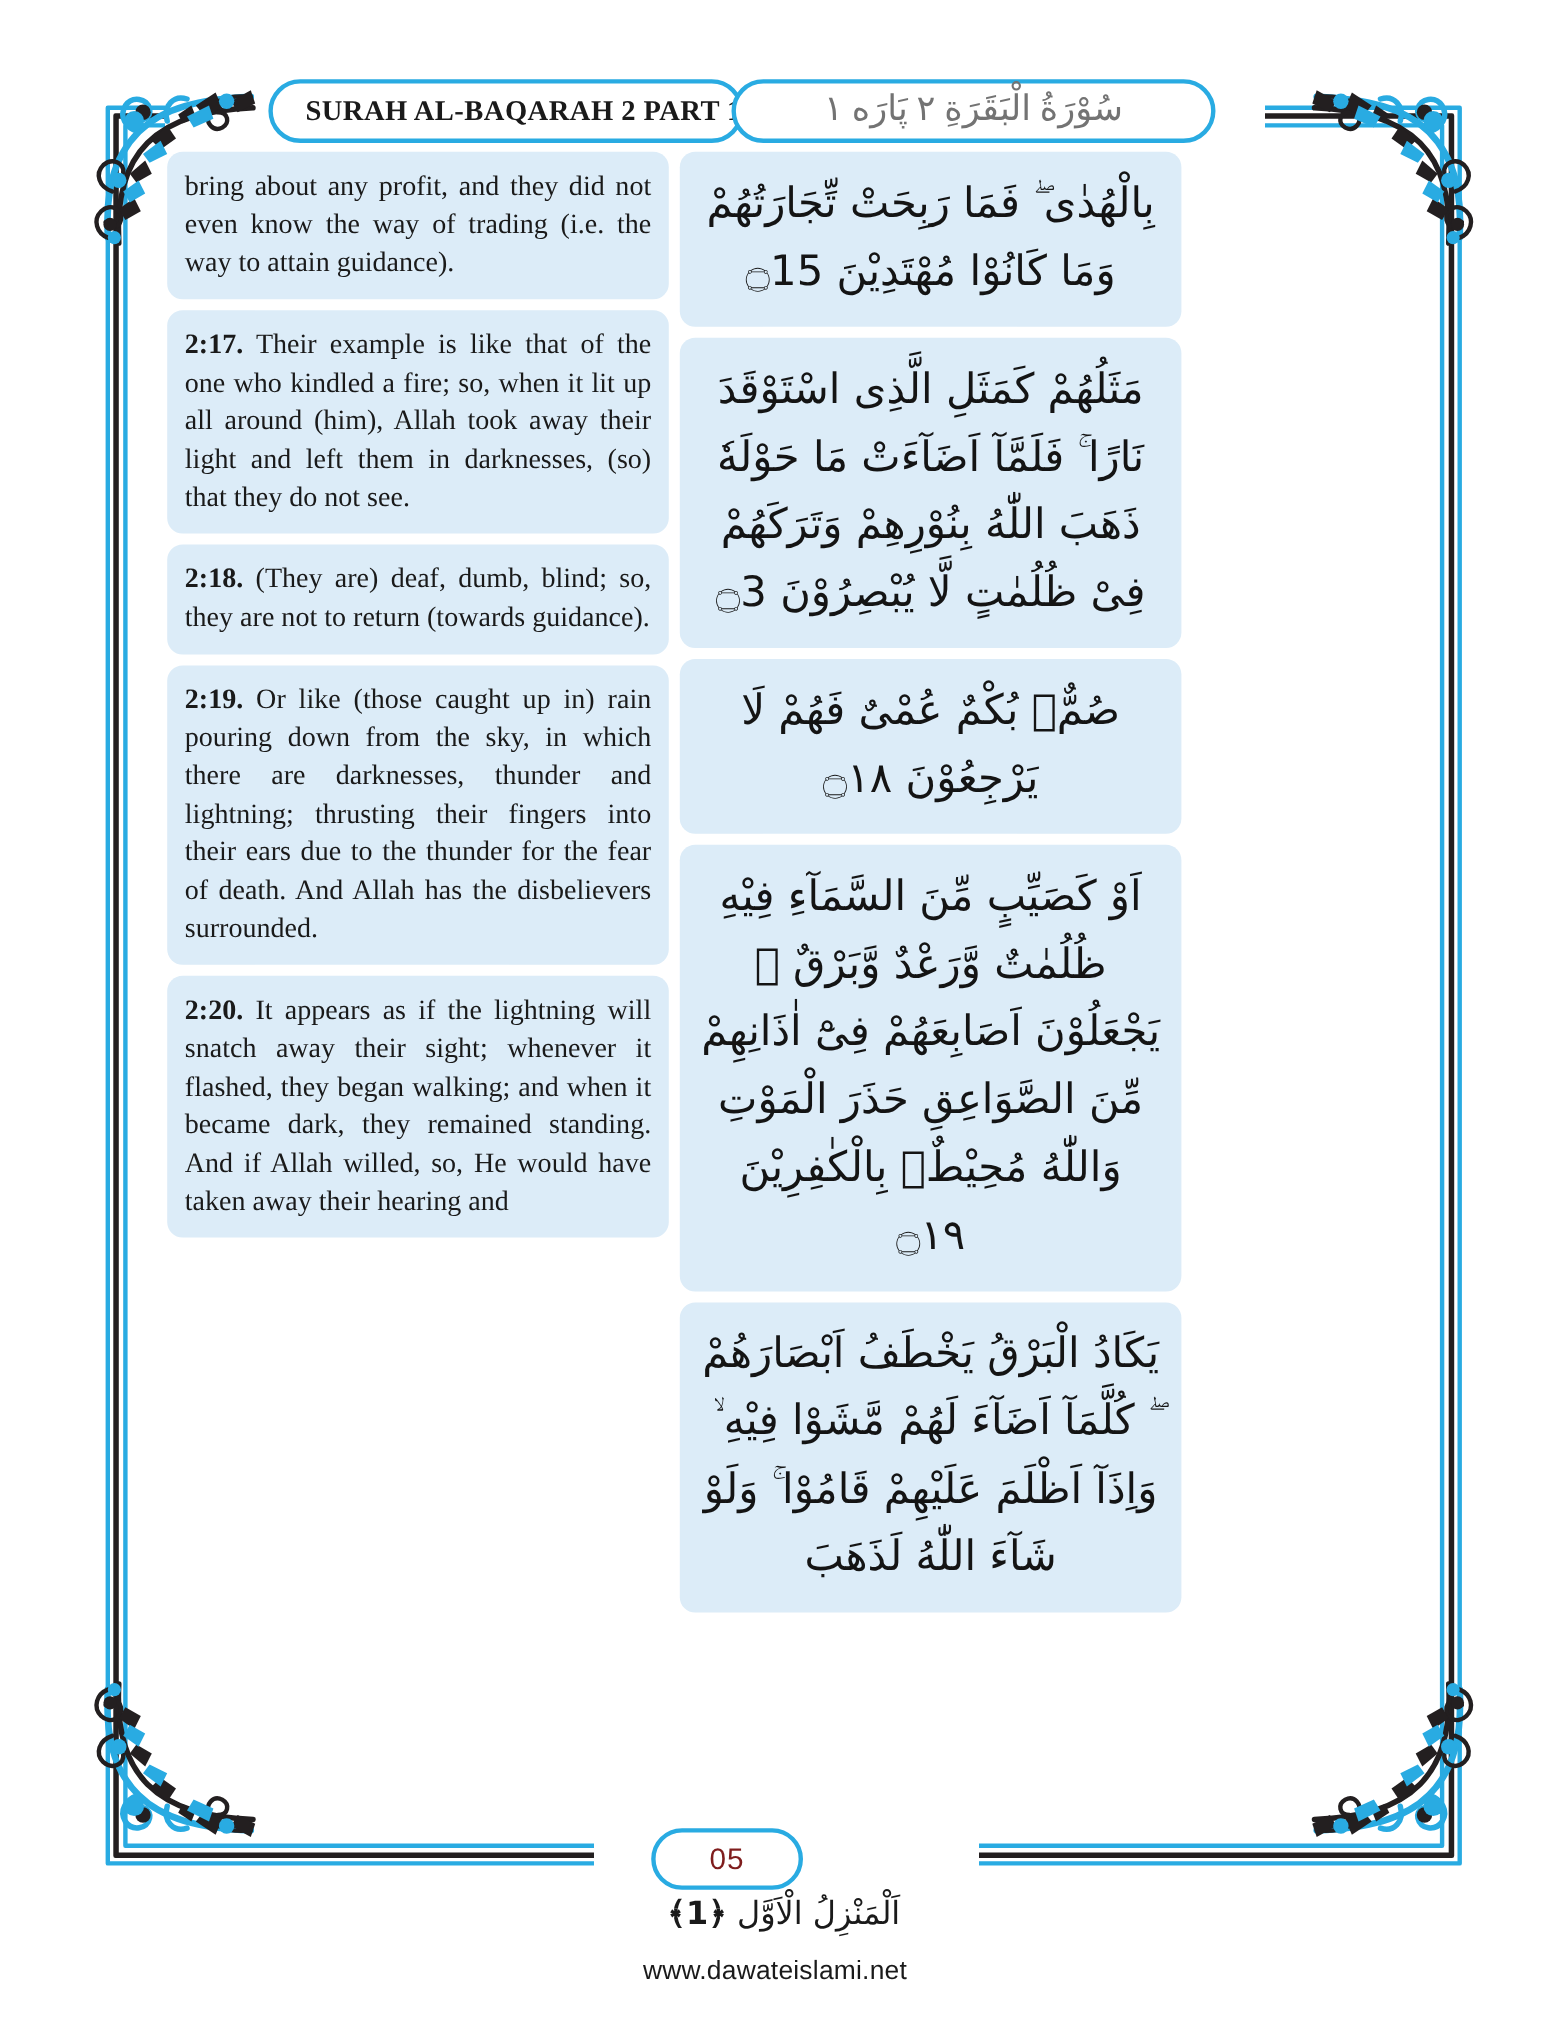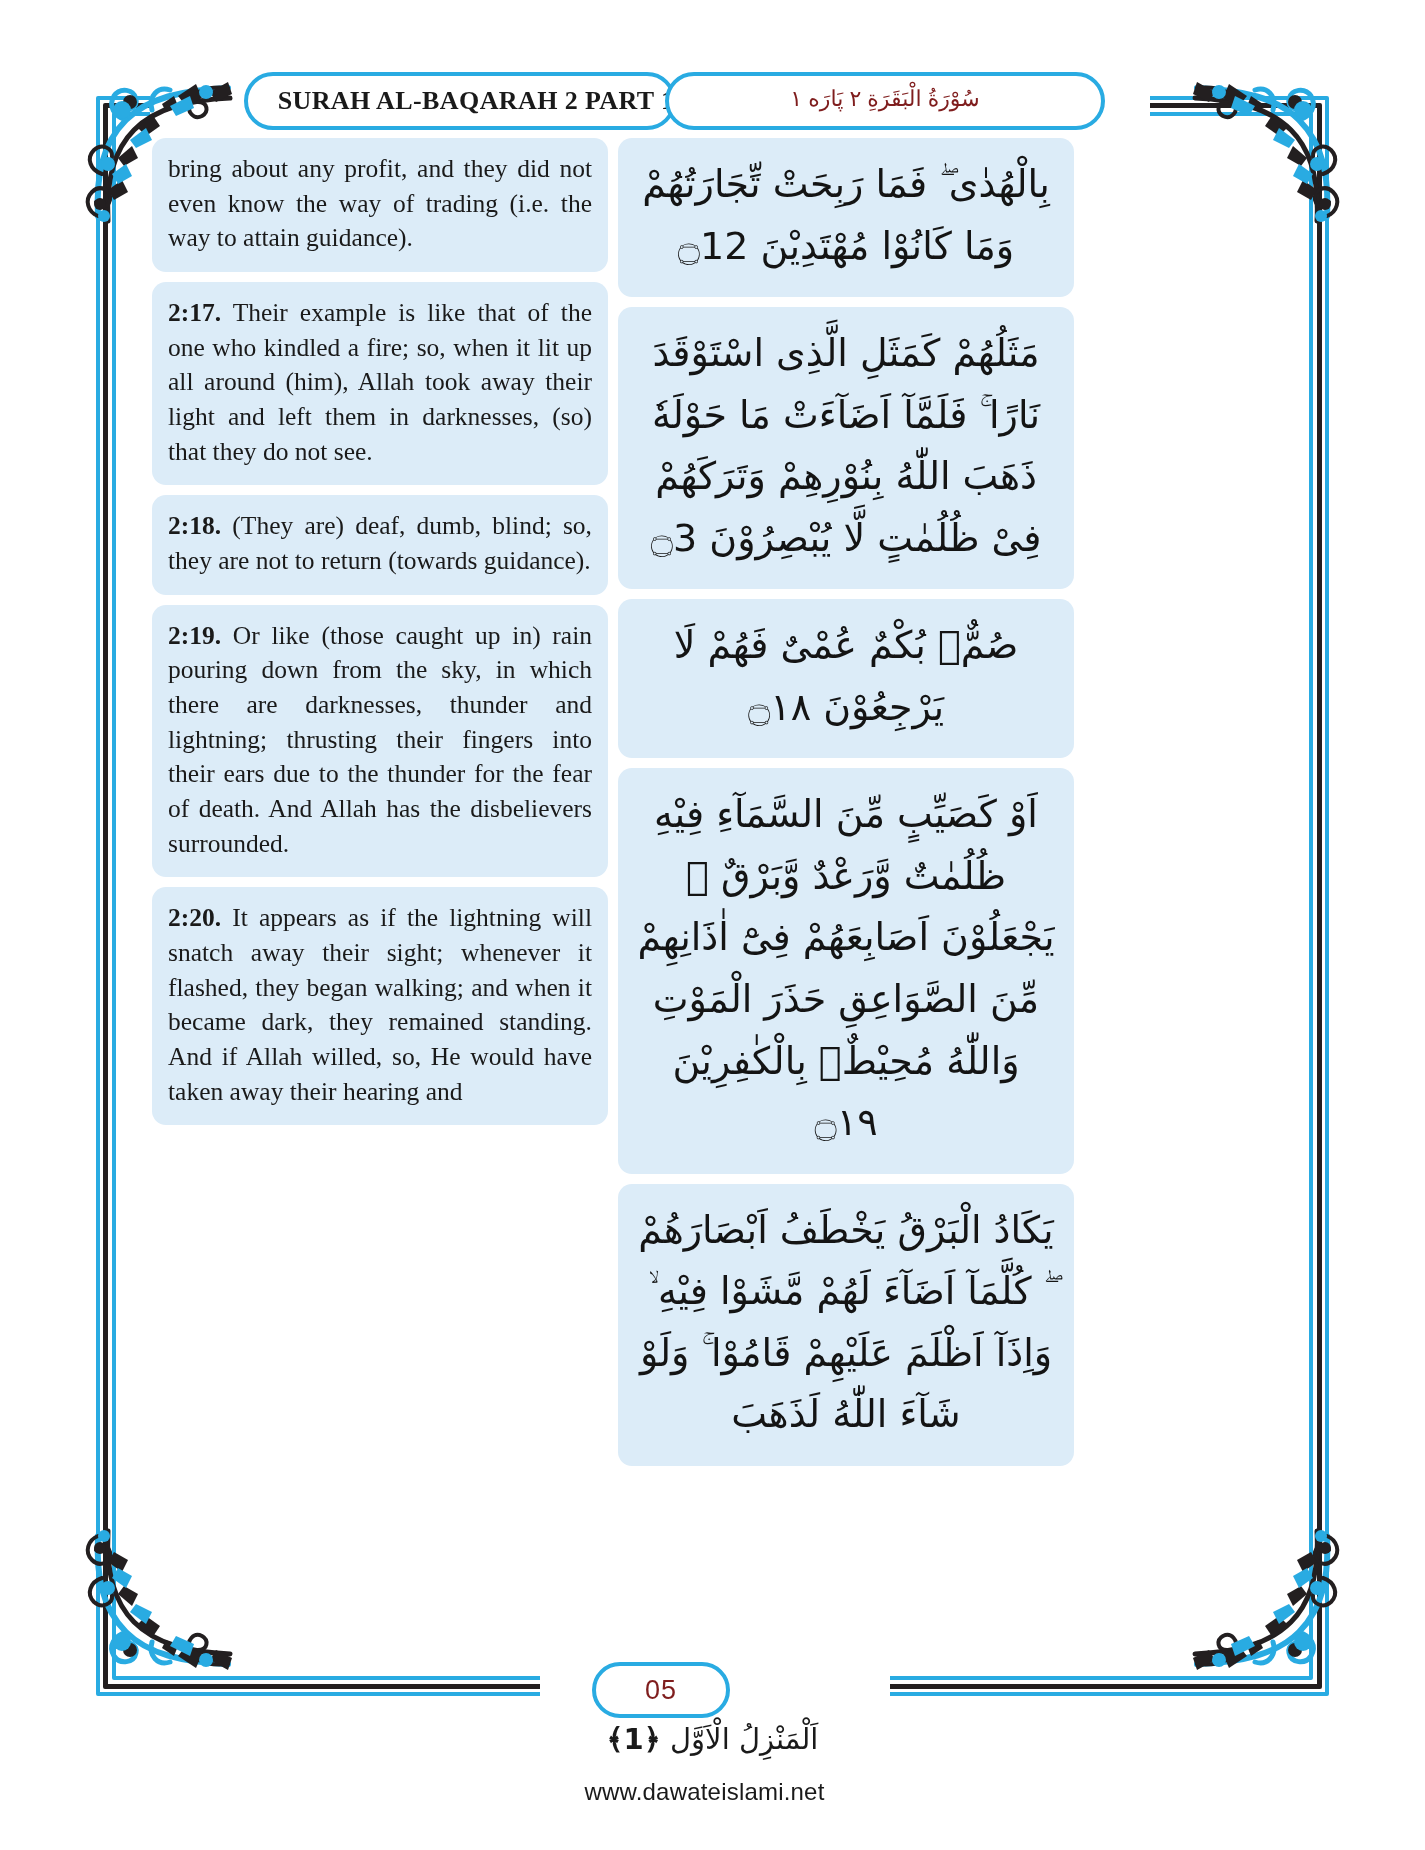--- a/index.html
+++ b/index.html
@@ -70,23 +70,23 @@
   .header-title-en {
     font-family: "Liberation Serif", serif;
     font-weight: bold;
     font-size: 26px;
     letter-spacing: 0.4px;
     color: #1a1a1a;
     white-space: nowrap;
     margin-left: 32px;
   }
   .header-title-ar {
-    font-family: Liberation Sans, sans-serif;
-    font-size: 22px;
-    color: #7f1d1d;
+    font-family: Liberation Serif, serif;
+    font-size: 32px;
+    color: #737373;
     direction: rtl;
     white-space: nowrap;
     line-height: 1.1;
     padding-bottom: 4px;
   }
 
   
   .ornament { position: absolute; z-index: 7; width: 170px; height: 170px; }
   .orn-tl { left: 78px;  top: 66px; }
   .orn-tr { left: 1177px; top: 66px; transform: scaleX(-1); }
@@ -339,21 +339,21 @@
       <div class="verse-card en">
         <span class="vnum">2:19.</span><span> Or like (those caught up in) rain pouring down from the sky, in which there are darknesses, thunder and lightning; thrusting their fingers into their ears due to the thunder for the fear of death. And Allah has the disbelievers surrounded.</span>
       </div>
       <div class="verse-card en">
         <span class="vnum">2:20.</span><span> It appears as if the lightning will snatch away their sight; whenever it flashed, they began walking; and when it became dark, they remained standing. And if Allah willed, so, He would have taken away their hearing and</span>
       </div>
       <div class="col-spacer"></div>
     </div>
 
     <div class="col-ar">
-      <div class="verse-card ar">بِالْهُدٰى ۖ فَمَا رَبِحَتْ تِّجَارَتُهُمْ وَمَا كَانُوْا مُهْتَدِيْنَ ۝12</div>
+      <div class="verse-card ar">بِالْهُدٰى ۖ فَمَا رَبِحَتْ تِّجَارَتُهُمْ وَمَا كَانُوْا مُهْتَدِيْنَ ۝15</div>
       <div class="verse-card ar">مَثَلُهُمْ كَمَثَلِ الَّذِى اسْتَوْقَدَ نَارًا ۚ فَلَمَّآ اَضَآءَتْ مَا حَوْلَهٗ ذَهَبَ اللّٰهُ بِنُوْرِهِمْ وَتَرَكَهُمْ فِىْ ظُلُمٰتٍ لَّا يُبْصِرُوْنَ ۝3</div>
       <div class="verse-card ar">صُمٌّۢ بُكْمٌ عُمْىٌ فَهُمْ لَا يَرْجِعُوْنَ ۝١٨</div>
       <div class="verse-card ar">اَوْ كَصَيِّبٍ مِّنَ السَّمَآءِ فِيْهِ ظُلُمٰتٌ وَّرَعْدٌ وَّبَرْقٌ ۚ يَجْعَلُوْنَ اَصَابِعَهُمْ فِىْٓ اٰذَانِهِمْ مِّنَ الصَّوَاعِقِ حَذَرَ الْمَوْتِ ۚ وَاللّٰهُ مُحِيْطٌۢ بِالْكٰفِرِيْنَ ۝١٩</div>
       <div class="verse-card ar">يَكَادُ الْبَرْقُ يَخْطَفُ اَبْصَارَهُمْ ۖ كُلَّمَآ اَضَآءَ لَهُمْ مَّشَوْا فِيْهِ ۙ وَاِذَآ اَظْلَمَ عَلَيْهِمْ قَامُوْا ۚ وَلَوْ شَآءَ اللّٰهُ لَذَهَبَ</div>
       <div class="col-spacer"></div>
     </div>
 
   </div>
 
   <div class="footer-badge">05</div>

